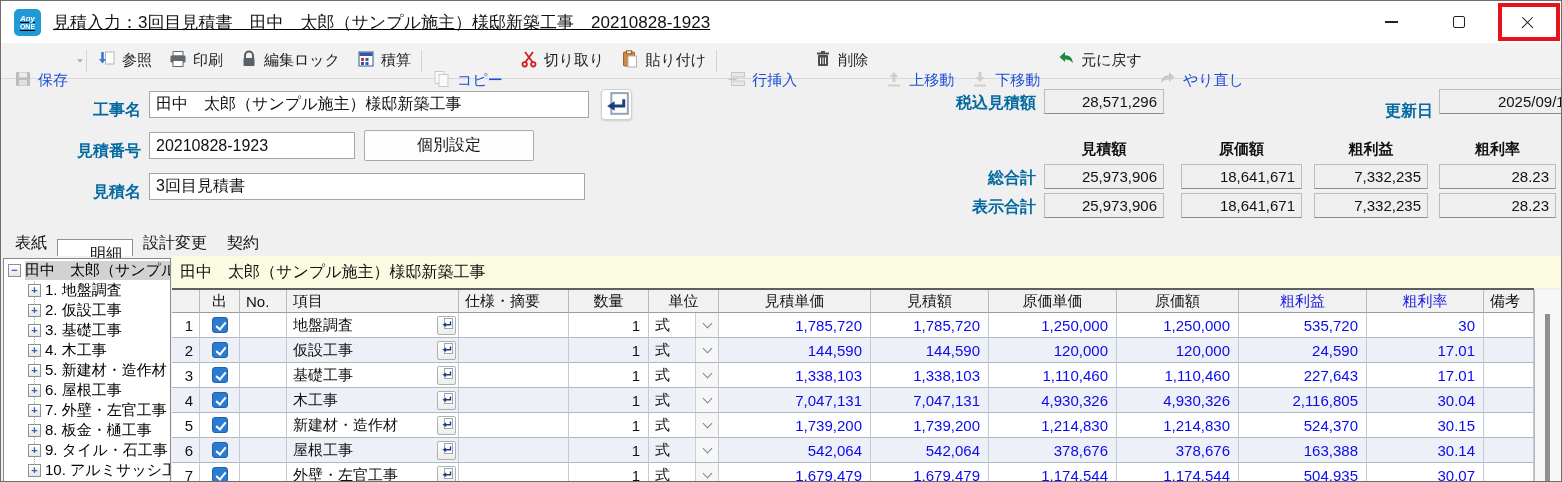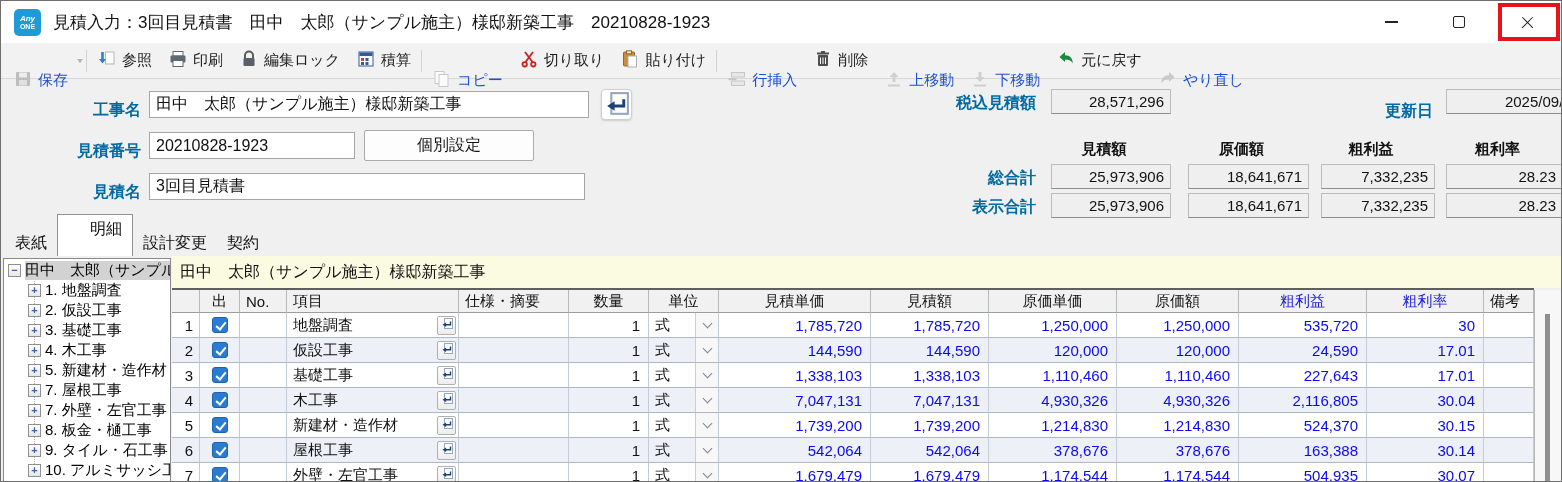--- a/index.html
+++ b/index.html
@@ -2,21 +2,21 @@
 <html><head>
 <meta charset="utf-8">
 <style>
   * { box-sizing: border-box; margin: 0; padding: 0; }
   body { font-family: "Liberation Sans","DejaVu Sans",sans-serif; background:#cfcfcf; }
   .window{ position:relative; width:1562px; height:482px; background:#f0f0f0;
            border:1px solid #6e6e6e; overflow:hidden; }
 
   
   .titlebar{ position:absolute; left:0; top:0; width:100%; height:42px; background:#ffffff;
-             display:flex; align-items:center; }
+             display:flex; align-items:center;text-decoration:underline; }
   .appbadge{ width:27px; height:27px; margin-left:13px; border-radius:5px; background:#1f9ad6;
              color:#fff; display:flex; flex-direction:column; align-items:center; justify-content:center;
              line-height:1; flex:0 0 auto; }
   .appbadge .l1{ font-size:8px; font-style:italic; font-weight:700; }
   .appbadge .l2{ font-size:7px; font-weight:700; }
   .title-text{ margin-left:12px; font-size:17px; color:#111; white-space:nowrap; }
   .winbtns{ position:absolute; right:0; top:0; height:42px; display:flex; }
   .winbtn{ width:68px; height:42px; display:flex; align-items:center; justify-content:center; }
   .ico-min{ width:13px; height:2px; background:#222; }
   .ico-max{ width:12px; height:12px; border:1.4px solid #222; border-radius:2px; }
@@ -38,27 +38,27 @@
 
   
   .flabel{ position:absolute; font-size:16px; font-weight:600; color:#0369a1; text-align:right; white-space:nowrap; }
   .finput{ position:absolute; border:1px solid #a6a6a6; background:#fff; font-size:16px; color:#111;
            padding:0 6px; font-family:inherit; }
   .sidebtn{ position:absolute; width:31px; height:31px; background:#fff; border:1px solid #d0d0d0;
             border-radius:4px; box-shadow:0 1px 2px rgba(0,0,0,.15); display:flex; align-items:center; justify-content:center; }
   .pushbtn{ position:absolute; background:#fdfdfd; border:1px solid #ababab; border-radius:2px;
             font-size:16px; color:#111; display:flex; align-items:center; justify-content:center; }
   .sumbox{ position:absolute; height:25px; background:#efefef; border:1px solid #bcbcbc;
-           border-bottom-color:#8d8d8d; font-size:15px; color:#111; text-align:right; padding:3px 6px 0 16px; white-space:nowrap;margin-left:7px; }
+           border-bottom-color:#8d8d8d; font-size:15px; color:#111; text-align:right; padding:3px 6px 0 16px; white-space:nowrap; }
   .sumhead{ position:absolute; font-size:15px; font-weight:600; color:#111; text-align:center; }
 
   
   .tabs{ position:absolute; left:4px; top:226px; height:29px; display:flex; align-items:flex-end; }
   .tab{ padding:0 10px; font-size:16px; color:#111; height:26px; line-height:26px; }
-  .tab.active{ background:#fff; border:1px solid #919191; border-bottom:none; height:42px; line-height:28px; font-weight:400;padding-left:32px; }
+  .tab.active{ background:#fff; border:1px solid #919191; border-bottom:none; height:17px; line-height:28px; font-weight:400;padding-left:32px; }
 
   
   .tree{ position:absolute; left:2px; top:257px; width:168px; height:224px; background:#fff;
          border:1px solid #8a8a8a; overflow:hidden; font-size:15px; }
   .tree-inner{ position:relative; padding-top:1px; }
   .tree-guide{ position:absolute; left:30px; top:18px; bottom:4px; border-left:1px dotted #a7a7a7; }
   .tnode{ position:relative; height:20px; display:flex; align-items:center; white-space:nowrap; }
   .tbox{ width:13px; height:13px; background:linear-gradient(#ffffff,#e6e6e6); border:1px solid #8f8f8f;
          font-size:11px; line-height:10px; text-align:center; color:#3c5fb4; flex:0 0 auto; font-weight:700; }
   .tnode.root .tbox{ margin-left:4px; }
@@ -306,21 +306,21 @@
         <div class="tnode child">
           <span class="tbox">+</span>
           <span class="tlabel">4. 木工事</span>
         </div>
         <div class="tnode child">
           <span class="tbox">+</span>
           <span class="tlabel">5. 新建材・造作材</span>
         </div>
         <div class="tnode child">
           <span class="tbox">+</span>
-          <span class="tlabel">7. 屋根工事</span>
+          <span class="tlabel">6. 屋根工事</span>
         </div>
         <div class="tnode child">
           <span class="tbox">+</span>
           <span class="tlabel">7. 外壁・左官工事</span>
         </div>
         <div class="tnode child">
           <span class="tbox">+</span>
           <span class="tlabel">8. 板金・樋工事</span>
         </div>
         <div class="tnode child">

